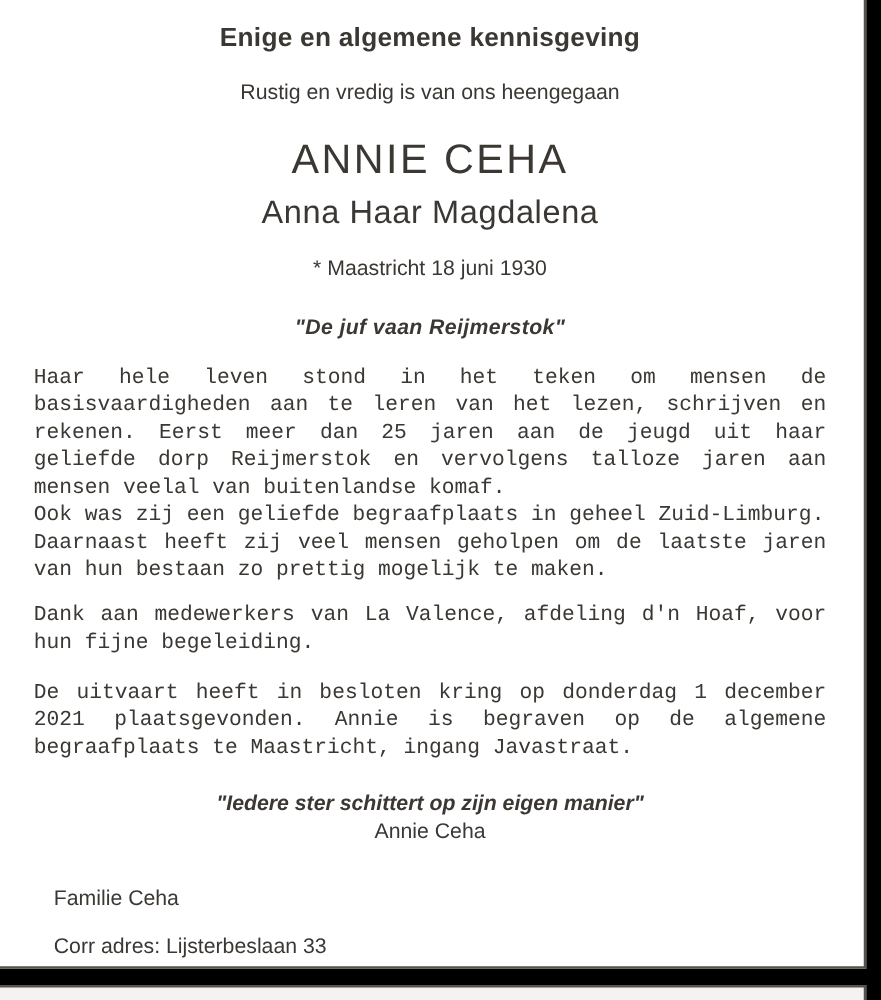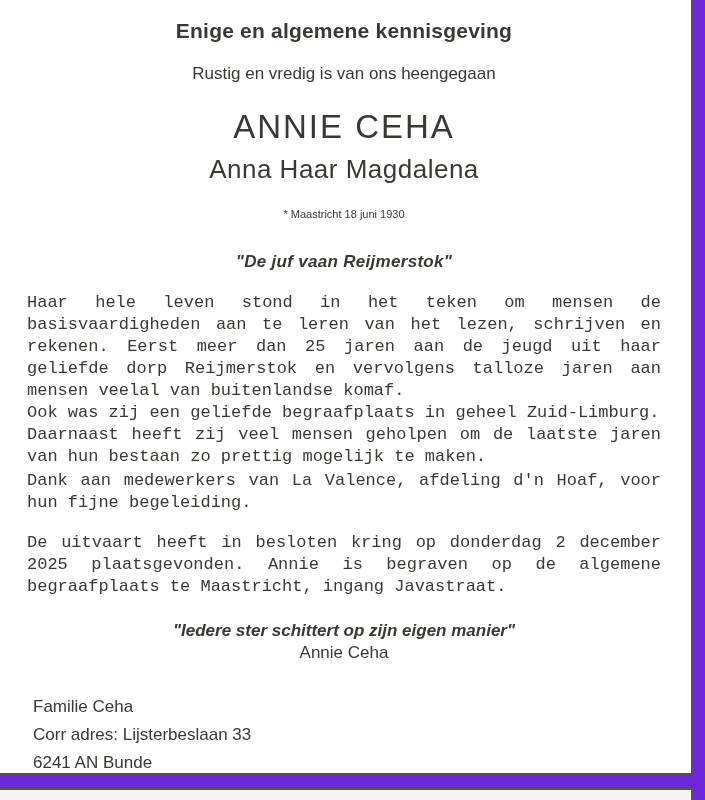--- a/index.html
+++ b/index.html
@@ -4,21 +4,21 @@
 <style>
   html, body {
     margin: 0;
     padding: 0;
     background: #ffffff;
   }
   .page {
     position: relative;
     width: 705px;
     height: 800px;
-    background: #6d28d9;
+    background: #000000;
     overflow: hidden;
     font-family: "Liberation Sans", sans-serif;
     color: #3b3733;
   }
   .card {
     position: absolute;
     box-sizing: border-box;
     border: 2px solid #56524c;
     background: #ffffff;
   }
@@ -65,21 +65,21 @@
     font-size: 26px;
     line-height: 29px;
     font-weight: 400;
     letter-spacing: 0.5px;
   }
   .dates-row {
     margin: 20px 0 0 0;
     display: flex;
     justify-content: center;
     gap: 72px;
-    font-size: 11px;
+    font-size: 17px;
     line-height: 21px;
   }
   .nickname {
     margin: 26px 0 0 0;
     text-align: center;
     font-size: 17px;
     line-height: 21px;
     font-style: italic;
     font-weight: 600;
     letter-spacing: 0.3px;
@@ -87,42 +87,42 @@
   .body-block {
     margin: 20px 0 0 0;
     font-size: 17px;
     line-height: 22px;
     font-family: Liberation Mono, monospace;
   }
   .body-block p {
     margin: 0;
     text-align: justify;
   }
-  .body-block p.spaced-1 { margin-top: 2px; }
+  .body-block p.spaced-1 { margin-top: 14px; }
   .body-block p.spaced-2 { margin-top: 18px; }
   .closing-quote {
     margin: 22px 0 0 0;
     text-align: center;
     font-size: 17px;
     line-height: 22px;
     font-style: italic;
     font-weight: 600;
   }
   .closing-attr {
     margin: 0;
     text-align: center;
     font-size: 17px;
     line-height: 22px;
   }
   .contact-block {
     margin: 32px 0 0 0;
     font-size: 17px;
     line-height: 22px;
   }
-  .contact-block div { margin: 6px; }
+  .contact-block div { margin: 16px; }
 </style>
 </head>
 <body>
 
 <div class="page">
 
   <div class="card main-card">
 
     <h1 class="header">Enige en algemene kennisgeving</h1>
 
@@ -139,21 +139,21 @@
       </span>
     </div>
 
     <div class="nickname">"De juf vaan Reijmerstok"</div>
 
     <div class="body-block">
       <p>Haar hele leven stond in het teken om mensen de basisvaardigheden aan te leren van het lezen, schrijven en rekenen. Eerst meer dan 25 jaren aan de jeugd uit haar geliefde dorp Reijmerstok en vervolgens talloze jaren aan mensen veelal van buitenlandse komaf.</p>
       <p>Ook was zij een geliefde begraafplaats in geheel Zuid-Limburg.</p>
       <p>Daarnaast heeft zij veel mensen geholpen om de laatste jaren van hun bestaan zo prettig mogelijk te maken.</p>
       <p class="spaced-1">Dank aan medewerkers van La Valence, afdeling d'n Hoaf, voor hun fijne begeleiding.</p>
-      <p class="spaced-2">De uitvaart heeft in besloten kring op donderdag 2 december 2025 plaatsgevonden. Annie is begraven op de algemene begraafplaats te Maastricht, ingang Javastraat.</p>
+      <p class="spaced-2">De uitvaart heeft in besloten kring op donderdag 1 december 2021 plaatsgevonden. Annie is begraven op de algemene begraafplaats te Maastricht, ingang Javastraat.</p>
     </div>
 
     <div class="closing-quote">"Iedere ster schittert op zijn eigen manier"</div>
 
     <div class="closing-attr">Annie Ceha</div>
 
     <div class="contact-block">
       <div>Familie Ceha</div>
       <div>Corr adres: Lijsterbeslaan 33</div>
       <div>6241 AN Bunde</div>

